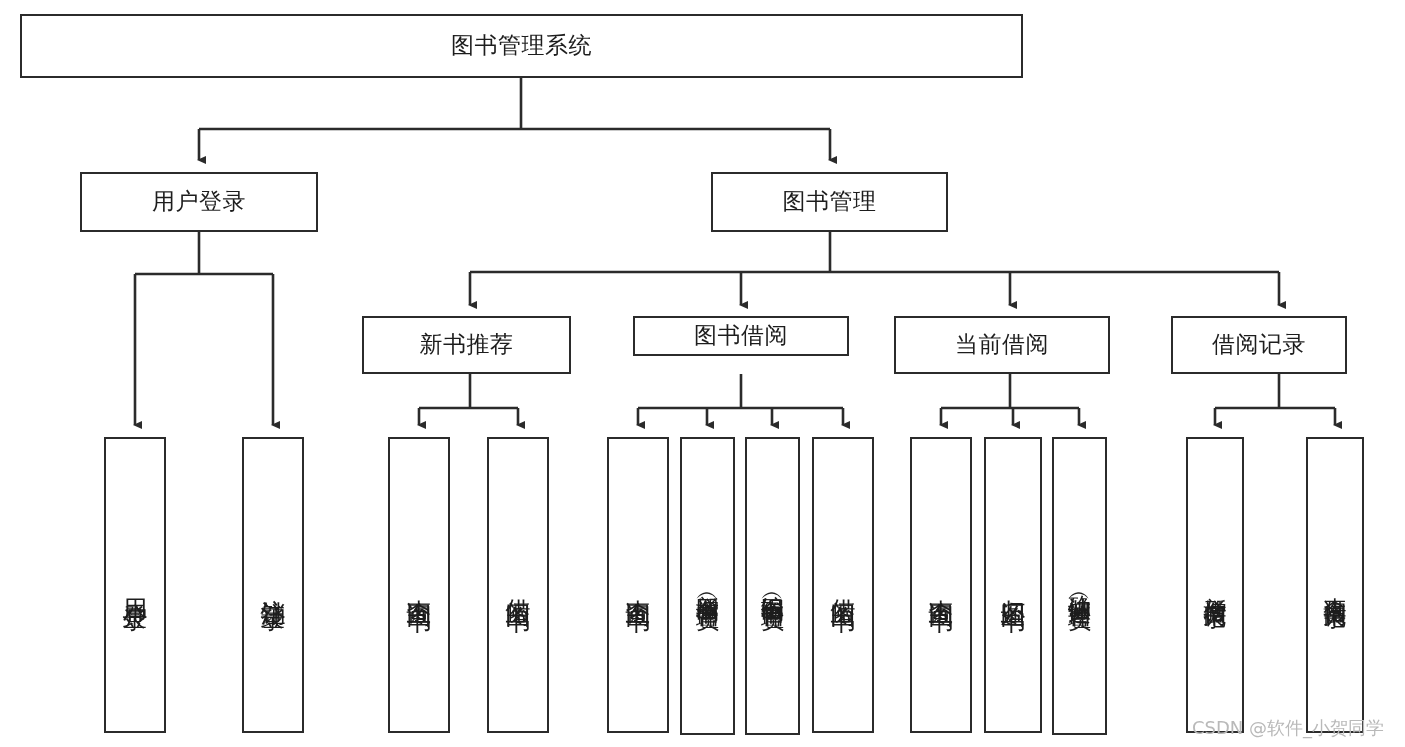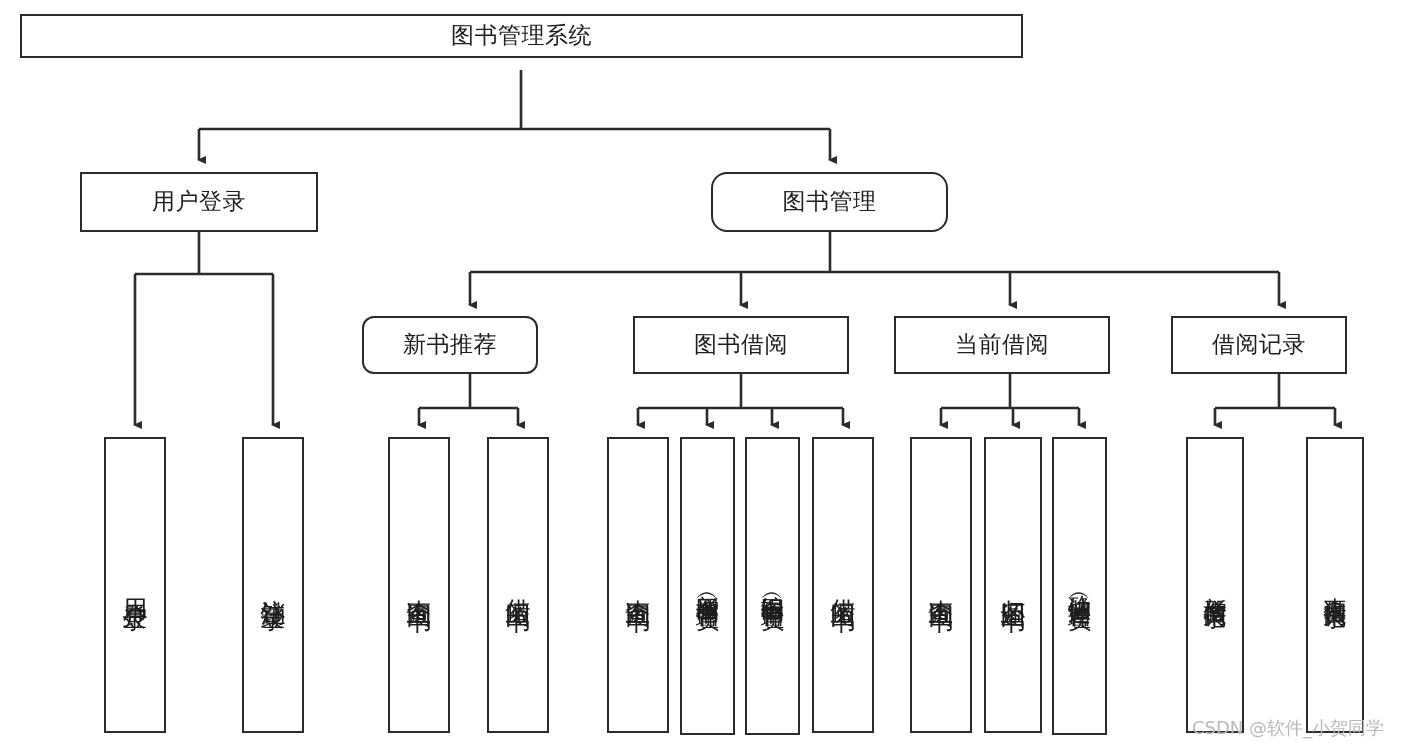--- a/index.html
+++ b/index.html
@@ -125,35 +125,35 @@
       <path d="M1013,408 L1013,425" marker-end="url(#arrow)"></path>
       <path d="M1079,408 L1079,425" marker-end="url(#arrow)"></path>
 
       <path d="M1279,374 L1279,408"></path>
       <path d="M1215,408 L1335,408"></path>
       <path d="M1215,408 L1215,425" marker-end="url(#arrow)"></path>
       <path d="M1335,408 L1335,425" marker-end="url(#arrow)"></path>
     </g>
   </svg>
 
-  <div class="node horiz root" style="left:20px; top:14px; width:1003px; height:44px;">
+  <div class="node horiz root" style="left:20px; top:14px; width:1003px; height:64px;">
     <span class="label">图书管理系统</span>
   </div>
 
   <div class="node horiz" style="left:80px; top:172px; width:238px; height:60px;">
     <span class="label">用户登录</span>
   </div>
-  <div class="node horiz" style="left:711px; top:172px; width:237px; height:60px;border-radius:16px;">
+  <div class="node horiz" style="left:711px; top:172px; width:237px; height:60px;">
     <span class="label">图书管理</span>
   </div>
 
-  <div class="node horiz" style="left:362px; top:316px; width:176px; height:58px;border-radius:12px;">
+  <div class="node horiz" style="left:362px; top:316px; width:209px; height:58px;">
     <span class="label">新书推荐</span>
   </div>
-  <div class="node horiz" style="left:633px; top:316px; width:216px; height:58px;">
+  <div class="node horiz" style="left:633px; top:316px; width:216px; height:40px;">
     <span class="label">图书借阅</span>
   </div>
   <div class="node horiz" style="left:894px; top:316px; width:216px; height:58px;">
     <span class="label">当前借阅</span>
   </div>
   <div class="node horiz" style="left:1171px; top:316px; width:176px; height:58px;">
     <span class="label">借阅记录</span>
   </div>
 
   <div class="node vert" style="left:104px; top:437px; width:62px; height:296px;">

